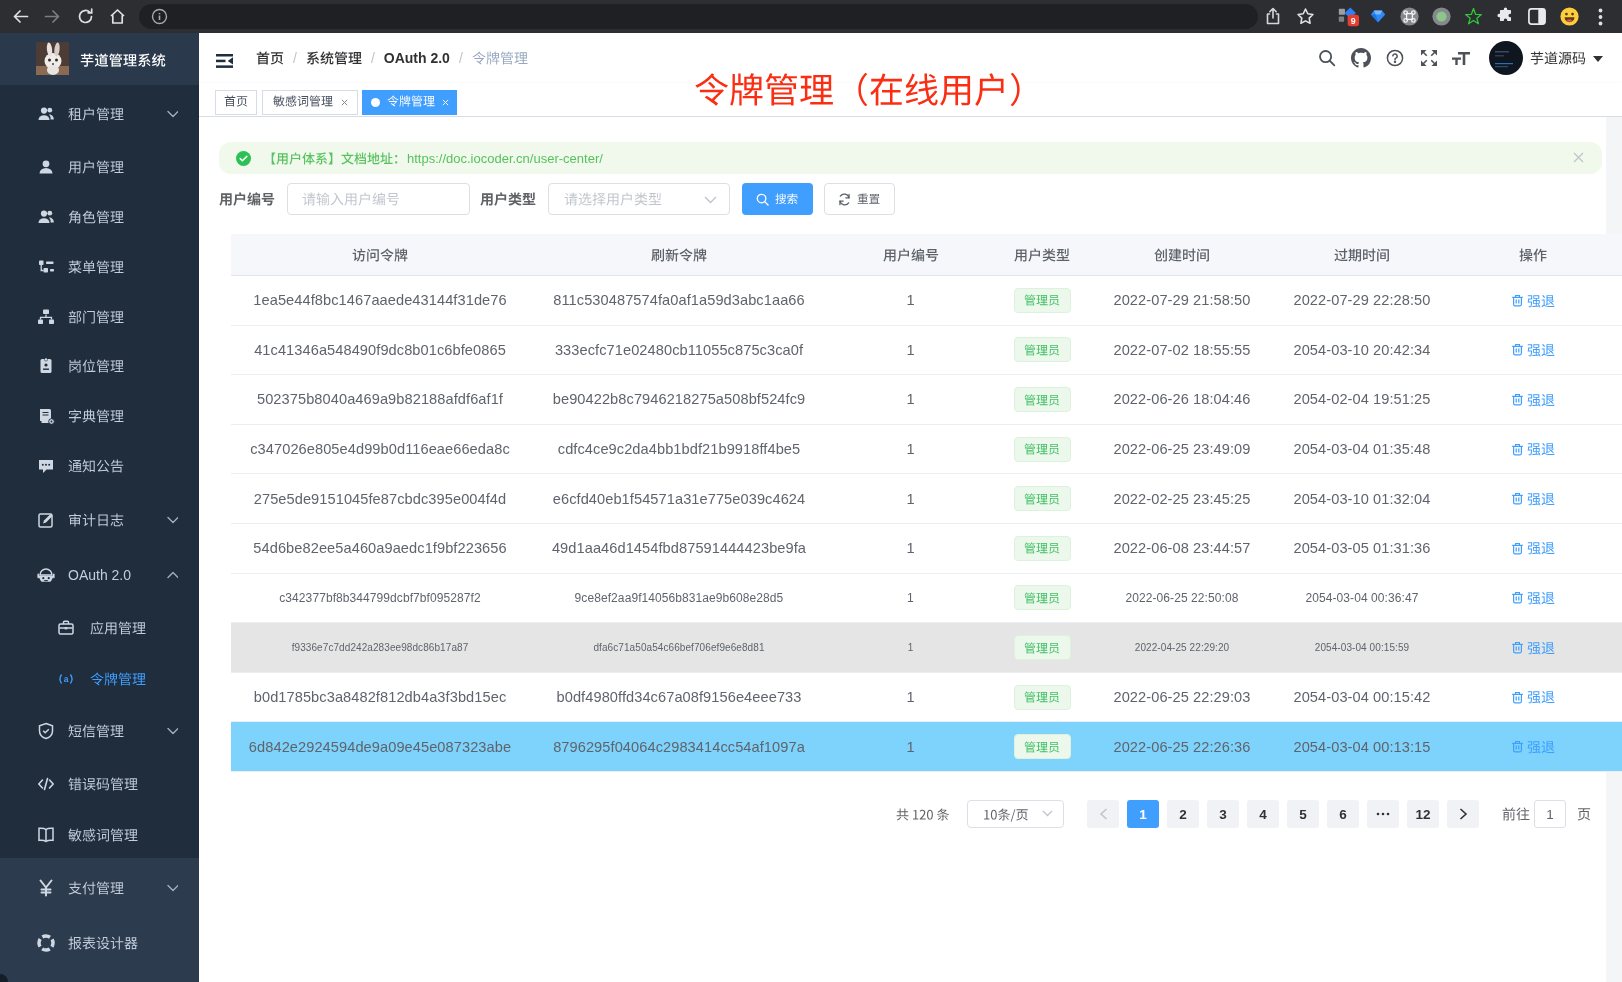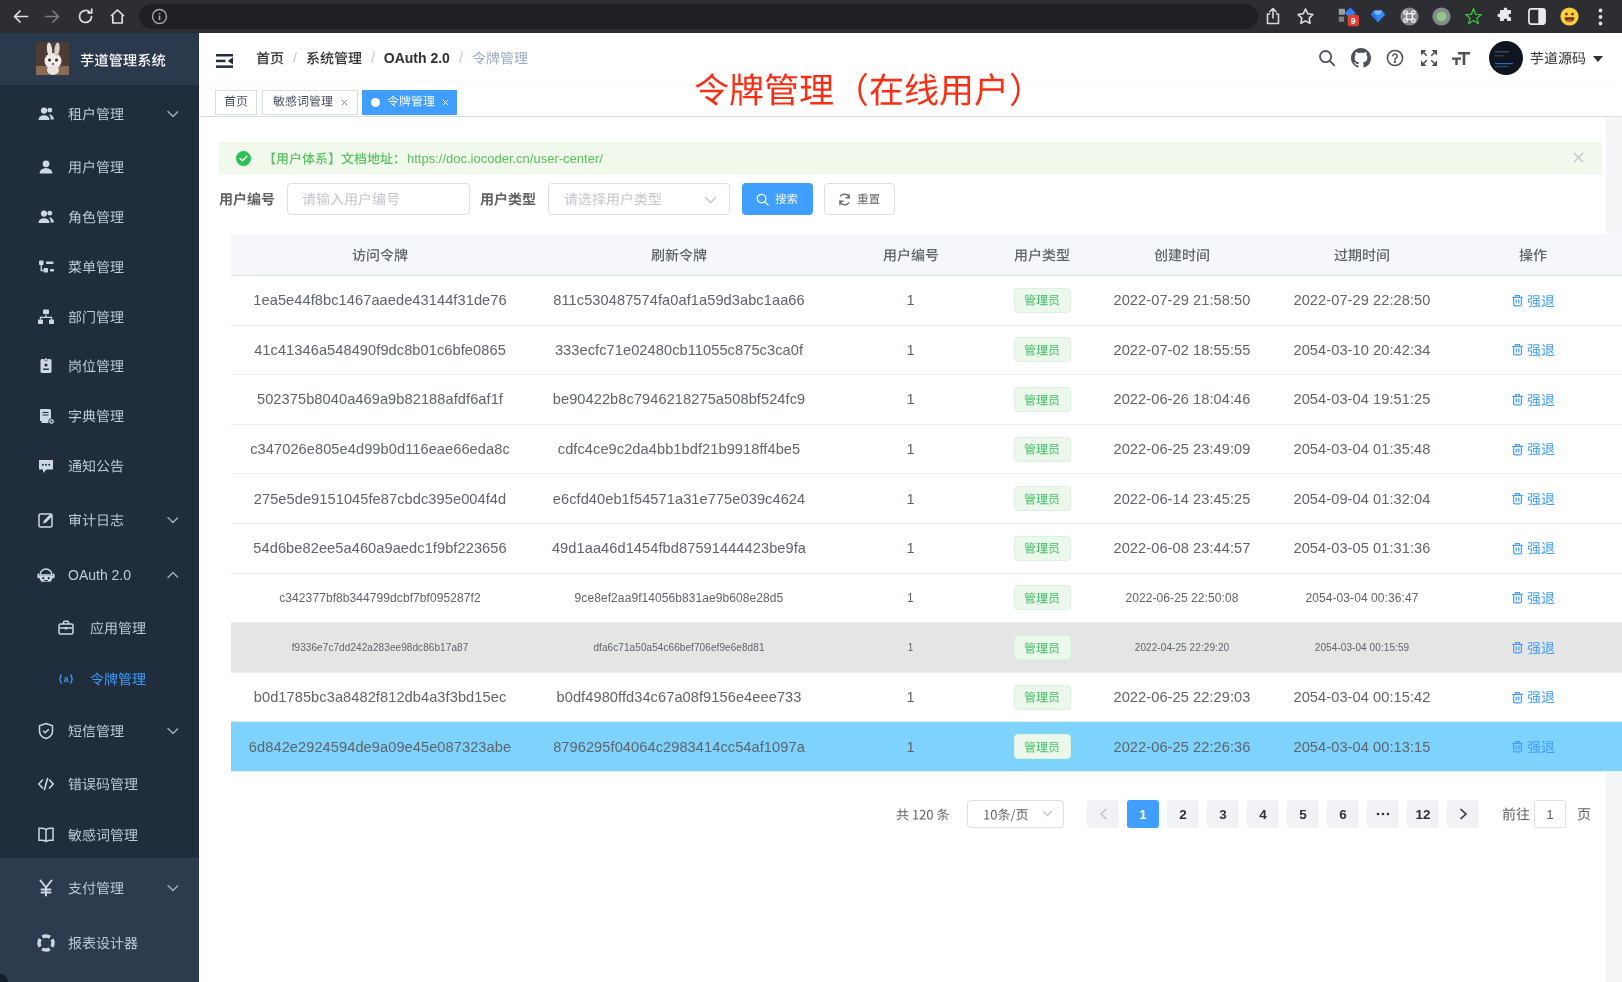--- a/index.html
+++ b/index.html
@@ -349,21 +349,21 @@
       <svg style="margin-left:7px" width="7" height="7" viewBox="0 0 8 8" stroke="#fff" stroke-width="1.1">
         <path d="M1 1l6 6M7 1l-6 6"></path>
       </svg>
     </div>
   </div>
 <svg style="position:absolute;left:694px;top:72.0px;z-index:99" width="350.0" height="42.0" viewBox="0 -220 2500 300" fill="#fa2e13">
     <use href="#r-red_title"></use>
   </svg>
 <div class="abs" style="left:199px;top:117px;width:1423px;height:865px;background:#fff">
     <div class="abs" style="left:1407px;top:0;width:16px;height:865px;background:#f4f5f7"></div>
-<div class="abs flexc" style="left:20px;top:25px;width:1383px;height:32px;background:#f0f9eb;border-radius:1px">
+<div class="abs flexc" style="left:20px;top:25px;width:1383px;height:32px;background:#f0f9eb;border-radius:12px">
  <svg style="margin:0 12px 0 17px" width="15" height="15" viewBox="0 0 15 15">
         <circle cx="7.5" cy="7.5" r="7.5" fill="#2bc154"></circle>
         <path d="M4.2 7.6l2.2 2.2 4.4-4.4" fill="none" stroke="#fff" stroke-width="1.5" stroke-linecap="round" stroke-linejoin="round"></path>
       </svg>
  <svg style="position:relative;top:1.50px;" width="143.0" height="15.6" viewBox="0 -220 2750 300" fill="#57c25f">
         <use href="#r-alert_t"></use>
       </svg>
  <span style="font-size:13px;color:#57c25f;margin-left:1px;position:relative;top:0px">https://doc.iocoder.cn/user-center/</span>
  <svg class="abs" style="left:1354px;top:10px" width="11" height="11" viewBox="0 0 11 11" stroke="#c0c4cc" stroke-width="1.3">
         <path d="M1 1l9 9M10 1l-9 9"></path>
@@ -495,21 +495,21 @@
         <div class="flexc" style="width:300px;justify-content:center">be90422b8c7946218275a508bf524fc9</div>
         <div class="flexc" style="width:163px;justify-content:center">1</div>
         <div class="flexc" style="width:100px;justify-content:center">
           <div class="flexc" style="width:57px;height:25px;justify-content:center;background:#ecf8ec;border:1px solid #dcf2dc;border-radius:4px">
             <svg style="position:relative;top:1.38px;" width="36.0" height="14.4" viewBox="0 -220 750 300" fill="#3fbf63">
               <use href="#r-tag_admin"></use>
             </svg>
           </div>
         </div>
         <div class="flexc" style="width:180px;justify-content:center">2022-06-26 18:04:46</div>
-        <div class="flexc" style="width:180px;justify-content:center">2054-03-04 19:51:25</div>
+        <div class="flexc" style="width:180px;justify-content:center">2054-02-04 19:51:25</div>
         <div class="flexc" style="width:162px;justify-content:center">
           <svg style="margin-right:3px" width="13" height="13" viewBox="0 0 13 13" fill="none" stroke="#409eff" stroke-width="1.2">
             <path d="M1.2 3.4h10.6M4.6 3.2V1.5h3.8v1.7M2.6 3.4v6.9a1.6 1.6 0 0 0 1.6 1.6h4.6a1.6 1.6 0 0 0 1.6-1.6V3.4M5.2 5.6v3.8M7.8 5.6v3.8"></path>
           </svg>
           <svg style="position:relative;top:1.61px;" width="28.0" height="16.8" viewBox="0 -220 500 300" fill="#409eff">
             <use href="#r-qiangtui"></use>
           </svg>
         </div>
       </div>
       <div class="flexc" style="height:49.6px;border-bottom:1px solid #ebeef5;font-size:14.6px;letter-spacing:.08px;color:#5f646c;background:#fff">
@@ -538,22 +538,22 @@
         <div class="flexc" style="width:298px;justify-content:center">275e5de9151045fe87cbdc395e004f4d</div>
         <div class="flexc" style="width:300px;justify-content:center">e6cfd40eb1f54571a31e775e039c4624</div>
         <div class="flexc" style="width:163px;justify-content:center">1</div>
         <div class="flexc" style="width:100px;justify-content:center">
           <div class="flexc" style="width:57px;height:25px;justify-content:center;background:#ecf8ec;border:1px solid #dcf2dc;border-radius:4px">
             <svg style="position:relative;top:1.38px;" width="36.0" height="14.4" viewBox="0 -220 750 300" fill="#3fbf63">
               <use href="#r-tag_admin"></use>
             </svg>
           </div>
         </div>
-        <div class="flexc" style="width:180px;justify-content:center">2022-06-14 23:45:25</div>
-        <div class="flexc" style="width:180px;justify-content:center">2054-09-04 01:32:04</div>
+        <div class="flexc" style="width:180px;justify-content:center">2022-02-25 23:45:25</div>
+        <div class="flexc" style="width:180px;justify-content:center">2054-03-10 01:32:04</div>
         <div class="flexc" style="width:162px;justify-content:center">
           <svg style="margin-right:3px" width="13" height="13" viewBox="0 0 13 13" fill="none" stroke="#409eff" stroke-width="1.2">
             <path d="M1.2 3.4h10.6M4.6 3.2V1.5h3.8v1.7M2.6 3.4v6.9a1.6 1.6 0 0 0 1.6 1.6h4.6a1.6 1.6 0 0 0 1.6-1.6V3.4M5.2 5.6v3.8M7.8 5.6v3.8"></path>
           </svg>
           <svg style="position:relative;top:1.61px;" width="28.0" height="16.8" viewBox="0 -220 500 300" fill="#409eff">
             <use href="#r-qiangtui"></use>
           </svg>
         </div>
       </div>
       <div class="flexc" style="height:49.6px;border-bottom:1px solid #ebeef5;font-size:14.6px;letter-spacing:.08px;color:#5f646c;background:#fff">

